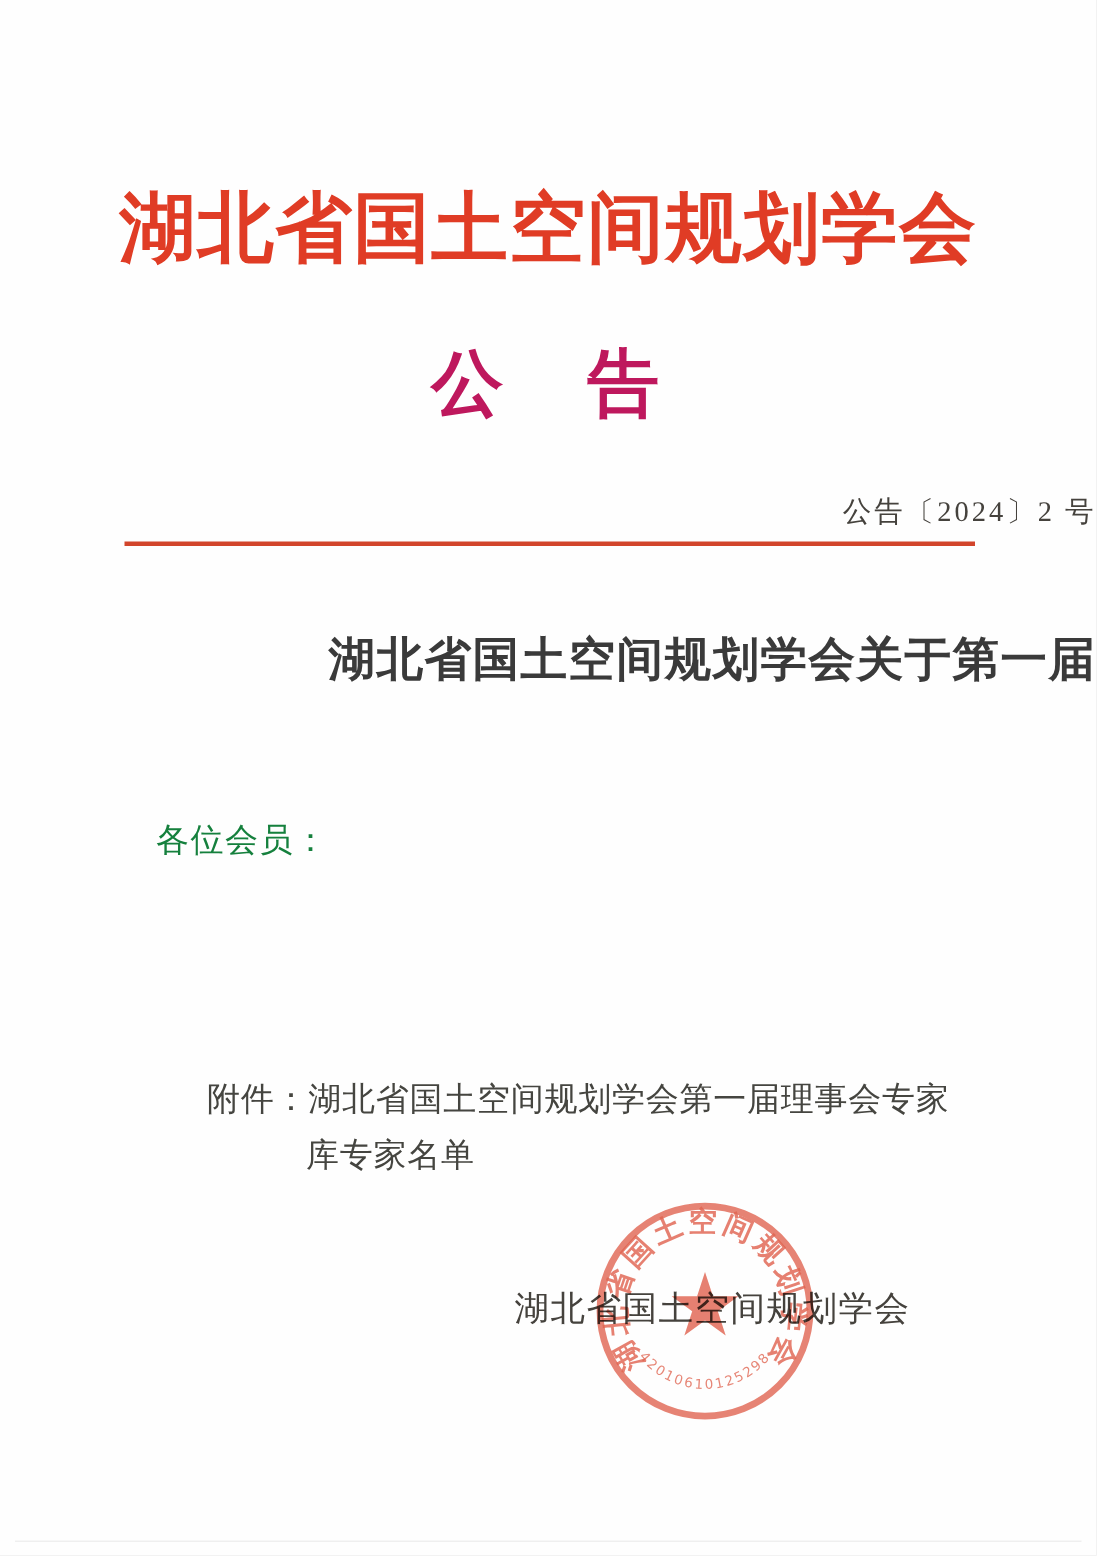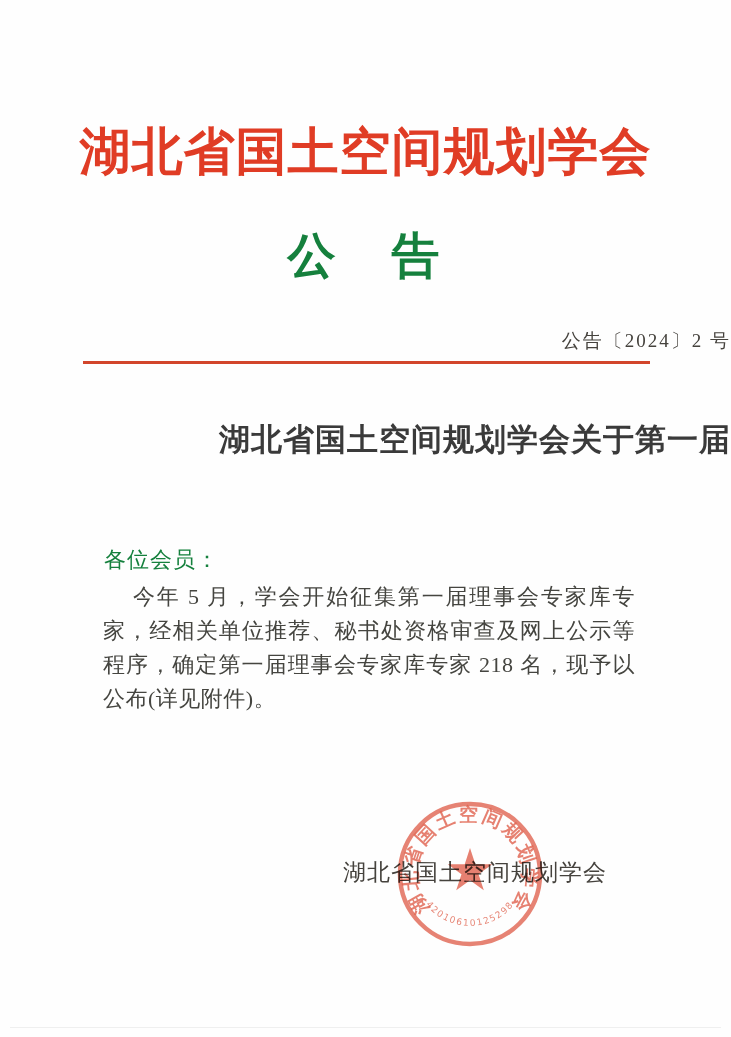--- a/index.html
+++ b/index.html
@@ -23,21 +23,21 @@
     letter-spacing: 1px;
     color: #e03c25;
   }
   .doc-type {
     position: absolute;
     top: 224px; left: 0; width: 100%;
     text-align: center;
     font-size: 48px;
     font-weight: bold;
     letter-spacing: 4px;
-    color: #15803d;
+    color: #be185d;
   }
   .doc-number {
     position: absolute;
     top: 328px; left: 0; width: 100%;
     text-align: right;
     font-size: 19px;
     letter-spacing: 2px;
     color: #45423d;
   }
   .red-rule {
@@ -130,22 +130,22 @@
   <div class="doc-number">公告〔2024〕2 号</div>
 
   <div class="red-rule"></div>
 
   <div class="doc-title">
     <div>湖北省国土空间规划学会关于第一届</div>
   </div>
 
   <div class="salutation">各位会员：</div>
 
-  <div class="body-paragraph">今年 5 月，学会开始征集第一届理事会专家库专家，经相关单位推荐、秘书处资格审查及网上公示等程序，确定第一届理事会专家库专家 218 名，现予以公布(详见附件)。</div>
 
+  <div class="attachment"><span>附件：</span><span>湖北省国土空间规划学会第一届理事会专家库专家名单</span></div>
 
   <div class="signature-block">
     <div class="signature-org">湖北省国土空间规划学会</div>
   </div>
 
   <div class="seal">
     <svg viewBox="0 0 150 150" xmlns="http://www.w3.org/2000/svg">
       <defs>
         <path id="sealTopArc" d="M 29 101 A 53 53 0 1 1 121 101" fill="none"></path>
         <path id="sealBottomArc" d="M 33 108 A 56 56 0 0 0 117 108" fill="none"></path>

